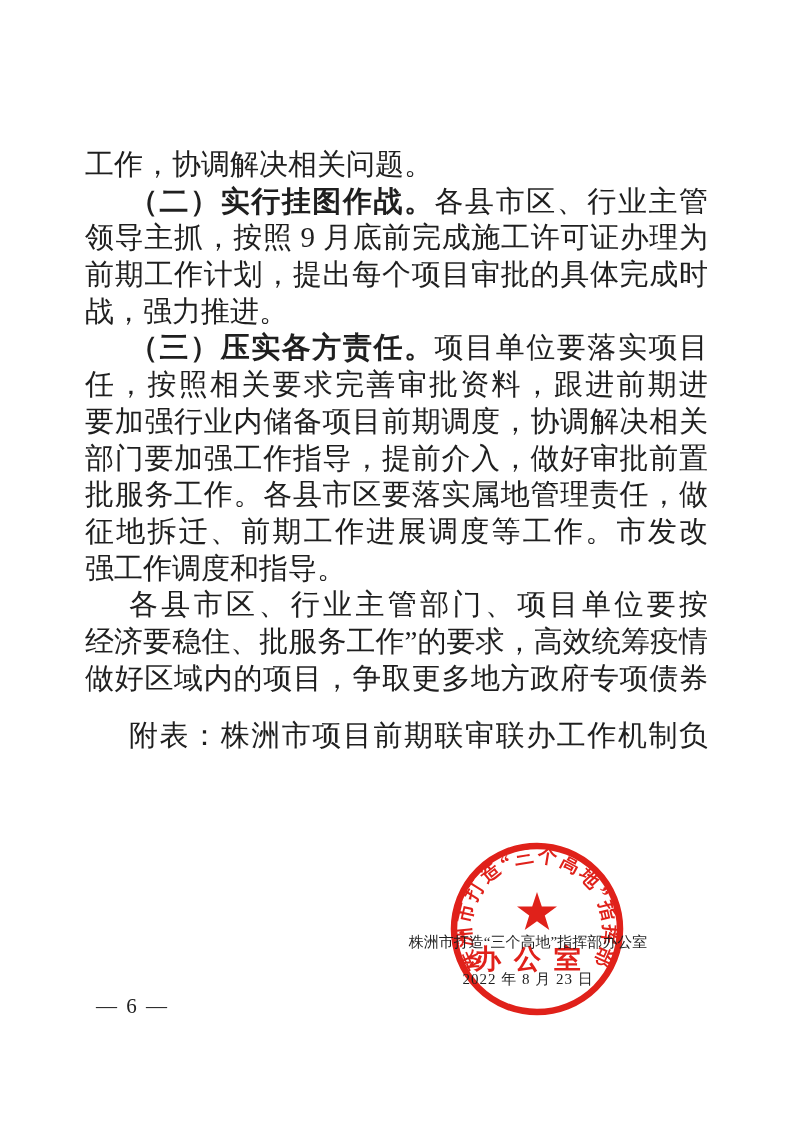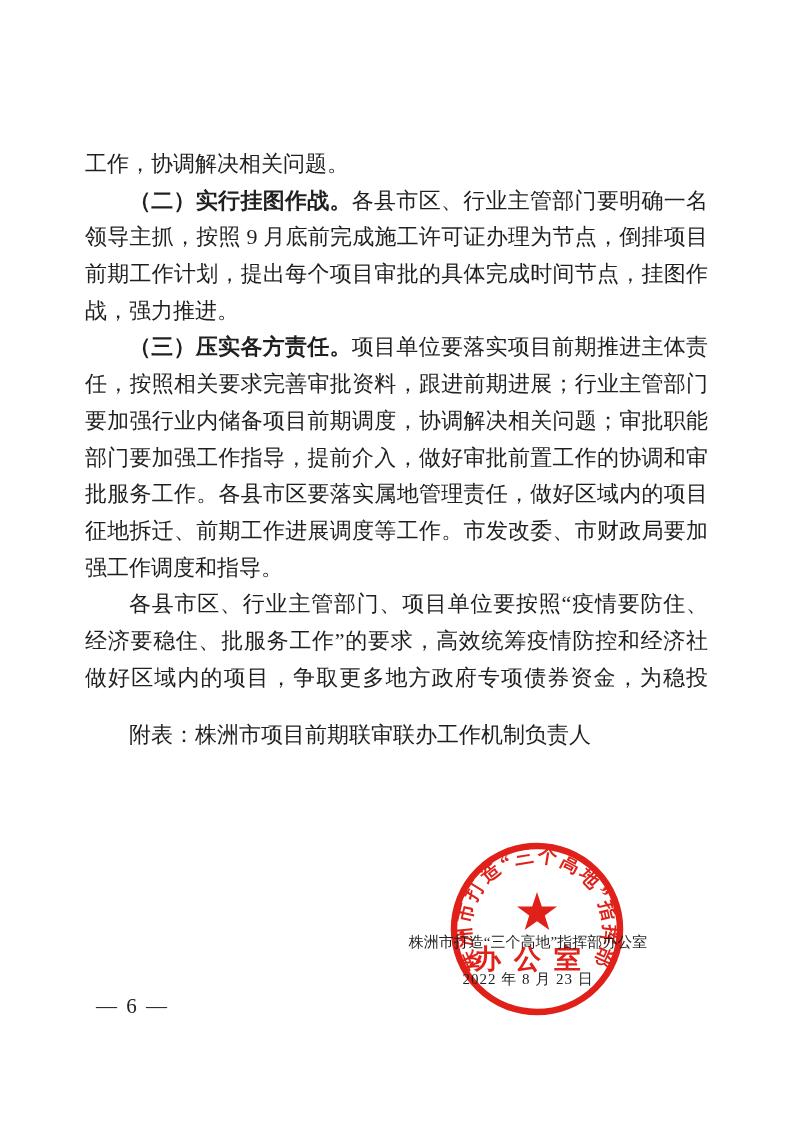--- a/index.html
+++ b/index.html
@@ -13,21 +13,21 @@
   }
   .page {
     position: absolute; inset: 0;
     background: #ffffff;
   }
   
   .content {
     position: absolute;
     left: 85px; top: 146px;
     width: 623px;
-    font-size: 22px;
+    font-size: 29px;
     line-height: 36.7px;
   }
   .line {
     height: 36.7px;
     overflow: hidden;
     text-align: justify;
     text-align-last: justify;
     white-space: normal;
   }
   .line.para-start { text-indent: 44px; }

